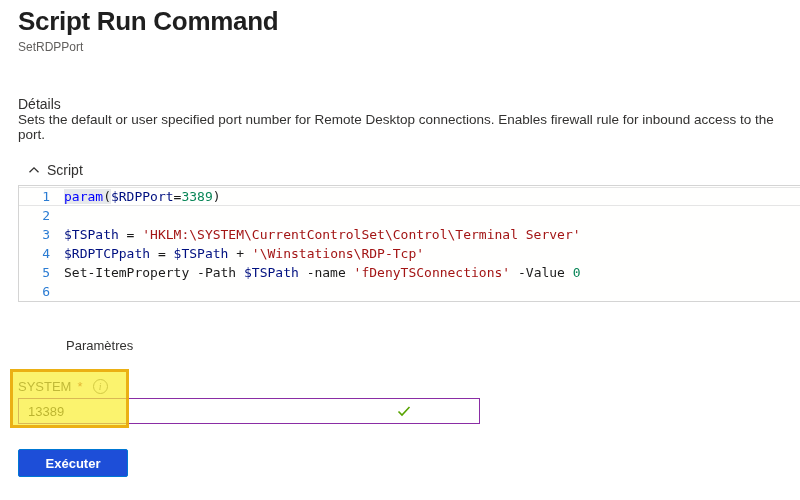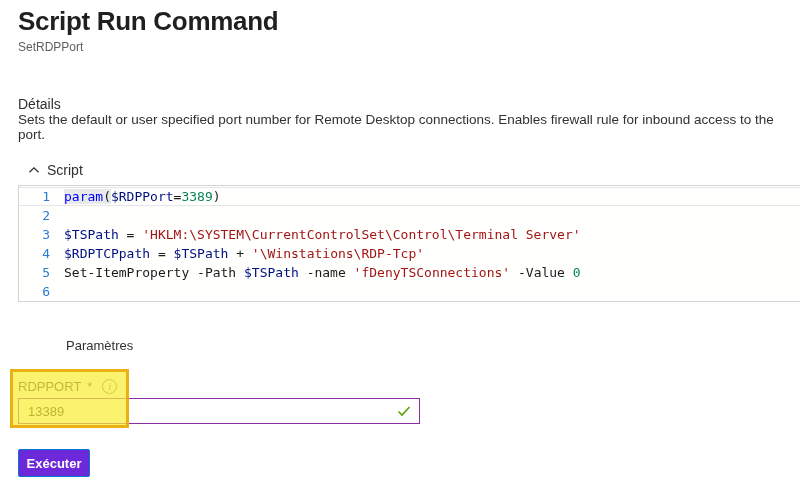--- a/index.html
+++ b/index.html
@@ -78,21 +78,21 @@
   .required-asterisk { color: #a4262c; margin-left: 2px; margin-right: 6px; }
   .info-icon {
     width: 15px; height: 15px; border: 1px solid #6b6966; border-radius: 50%;
     display: inline-flex; align-items: center; justify-content: center;
     font-size: 10px; color: #6b6966; font-family: "Liberation Serif", serif;
     font-style: italic; cursor: default;
   }
 
   .param-input {
     position: absolute; left: 18px; top: 398px;
-    width: 402px; height: 26px;
+    width: 462px; height: 26px;
     border: 1.5px solid #8a2da5; border-radius: 0;
     padding: 0 24px 0 9px;
     font-family: "Liberation Sans", sans-serif;
     font-size: 13px; color: #1b1b1b;
     background: #ffffff; outline: none;
   }
   .valid-check {
     position: absolute; left: 396px; top: 403px;
     width: 16px; height: 16px; pointer-events: none;
   }
@@ -100,22 +100,22 @@
   .annotation-highlight {
     position: absolute; left: 10px; top: 369px;
     width: 119px; height: 59px;
     background: rgba(250, 238, 54, 0.72);
     border: 3px solid rgba(233, 168, 10, 0.9);
     pointer-events: none;
   }
 
   .run-btn {
     position: absolute; left: 18px; top: 449px;
-    width: 72px; height: 28px;
-    background: #6d28d9; color: #ffffff;
+    width: 110px; height: 28px;
+    background: #1d4ed8; color: #ffffff;
     border: 1px solid #0078d4; border-radius: 2px;
     font-family: "Liberation Sans", sans-serif;
     font-size: 13px; font-weight: 700;
     cursor: pointer;
   }
 </style>
 </head>
 <body>
 
 <div class="page">
@@ -140,21 +140,21 @@
       <div class="code-row"><span class="gutter">2</span><span class="code"></span></div>
       <div class="code-row"><span class="gutter">3</span><span class="code"><span class="t-var">$TSPath</span><span class="t-pl"> = </span><span class="t-str">'HKLM:\SYSTEM\CurrentControlSet\Control\Terminal Server'</span></span></div>
       <div class="code-row"><span class="gutter">4</span><span class="code"><span class="t-var">$RDPTCPpath</span><span class="t-pl"> = </span><span class="t-var">$TSPath</span><span class="t-pl"> + </span><span class="t-str">'\Winstations\RDP-Tcp'</span></span></div>
       <div class="code-row"><span class="gutter">5</span><span class="code"><span class="t-pl">Set-ItemProperty -Path </span><span class="t-var">$TSPath</span><span class="t-pl"> -name </span><span class="t-str">'fDenyTSConnections'</span><span class="t-pl"> -Value </span><span class="t-num">0</span></span></div>
       <div class="code-row"><span class="gutter">6</span><span class="code"></span></div>
     </div>
 
   <div class="params-label">Paramètres</div>
 
   <div class="field-label-row">
-    <span>RDPPORT</span>
+    <span>SYSTEM</span>
     <span class="required-asterisk">*</span>
     <span class="info-icon">i</span>
   </div>
 
   <input class="param-input" type="text" value="13389" style="">
 
   <span class="valid-check">
     <svg width="16" height="16" viewBox="0 0 16 16">
         <path d="M2.5 8.5 L6 12 L13.5 4" fill="none" stroke="#57a300" stroke-width="1.6"></path>
       </svg>

